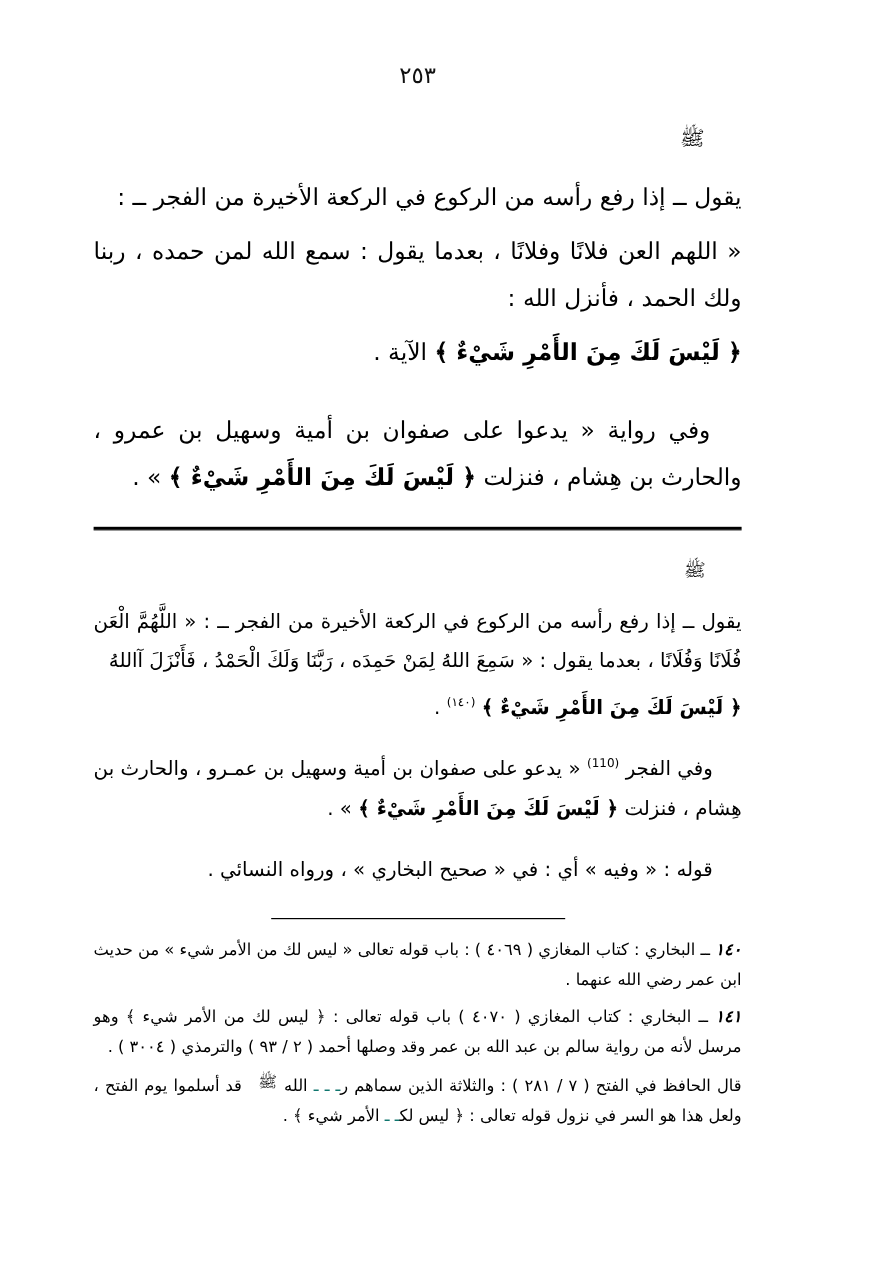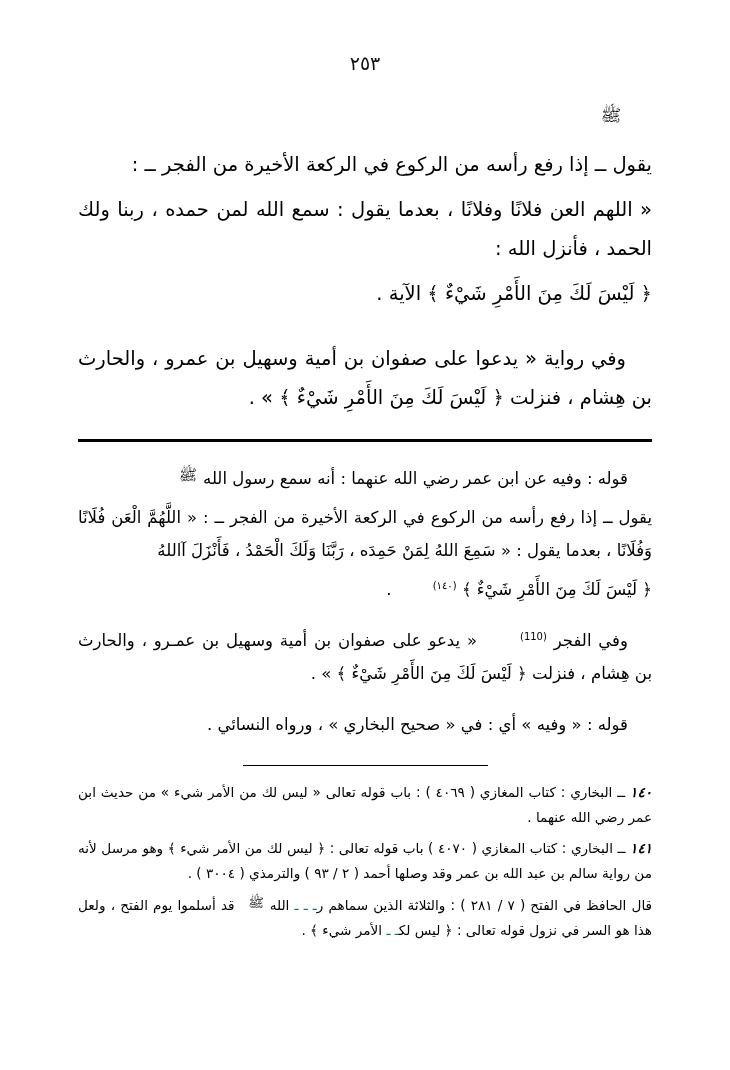--- a/index.html
+++ b/index.html
@@ -12,21 +12,21 @@
     height: 1070px;
     font-family: "DejaVu Sans", sans-serif;
     color: #000000;
     position: relative;
     overflow: hidden;
   }
   .page {
     width: 730px;
     height: 1070px;
     box-sizing: border-box;
-    padding: 52px 78px 20px 78px;
+    padding: 52px 112px 20px 78px;
     position: relative;
   }
   .page-number {
     text-align: center;
     font-size: 19px;
     letter-spacing: 1px;
     margin: 0 0 26px 0;
     color: #111;
   }
   .block {
@@ -60,21 +60,21 @@
     box-sizing: border-box;
   }
   .thin-rule {
     width: 245px;
     margin: 24px auto 14px auto;
     border-top: 1.6px solid #000;
     height: 0;
   }
 
   .quran {
-    font-weight: normal;
+    font-weight: bold;
     letter-spacing: 0.3px;
   }
 
   .sallam {
     display: inline-block;
     position: relative;
     width: 30px;
     height: 1em;
     vertical-align: -0.35em;
   }
@@ -86,21 +86,20 @@
     line-height: 1.85;
     text-align: justify;
     text-align-last: right;
   }
   .footnote-area p { margin: 0 0 6px 0; }
   .fn-num { font-weight: bold; letter-spacing: 0.5px; font-style: italic; }
   .sup {
     font-size: 10px;
     vertical-align: super;
     letter-spacing: 0.5px;
-    margin-left: 36px;
   }
   .faded { color: #0f766e; }
 </style>
 </head>
 <body>
 
 <div class="page">
 
   <div class="page-number">٢٥٣</div>
 
@@ -133,21 +132,21 @@
       <span>» .</span>
     </p>
 
   </div>
 
   <div class="double-rule"></div>
 
   <div class="block sharh">
 
     <p class="para">
-      <span class="indent"></span><span>قوله : وفيه عن ابن عمر رضي الله عنهما : أنه سمع رسول الله</span><span class="sallam"><svg width="30" height="22" viewBox="0 0 30 22">
+      <span class="indent"></span><span class="sallam"><svg width="30" height="22" viewBox="0 0 30 22">
             <text x="15" y="16" font-size="15" text-anchor="middle" font-family="DejaVu Sans, sans-serif">ﷺ</text>
           </svg></span>
     </p>
 
     <p class="para">
       <span>يقول ــ إذا رفع رأسه من الركوع في الركعة الأخيرة من الفجر ــ : « اللَّهُمَّ الْعَن فُلَانًا وَفُلَانًا ، بعدما يقول : « سَمِعَ اللهُ لِمَنْ حَمِدَه ، رَبَّنَا وَلَكَ الْحَمْدُ ، فَأَنْزَلَ آاللهُ</span>
     </p>
 
     <p class="para">
       <span class="quran">﴿ لَيْسَ لَكَ مِنَ الأَمْرِ شَيْءٌ ﴾</span>

